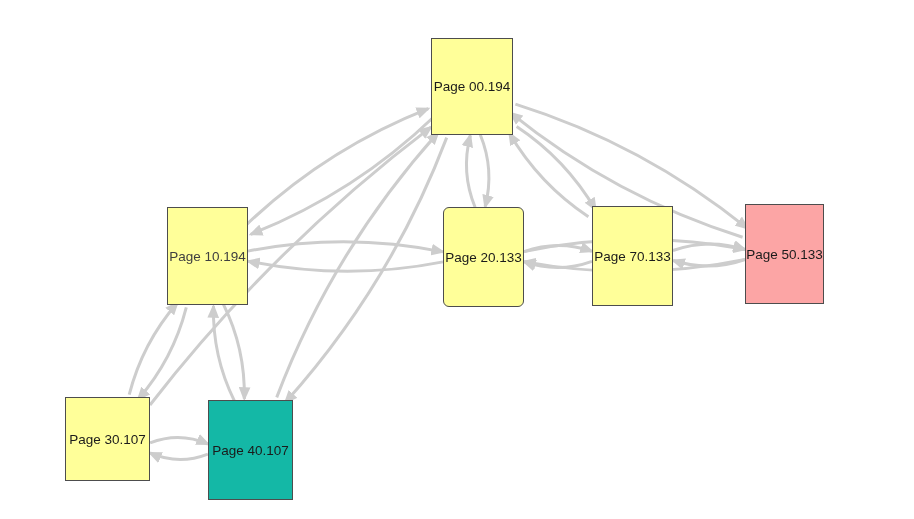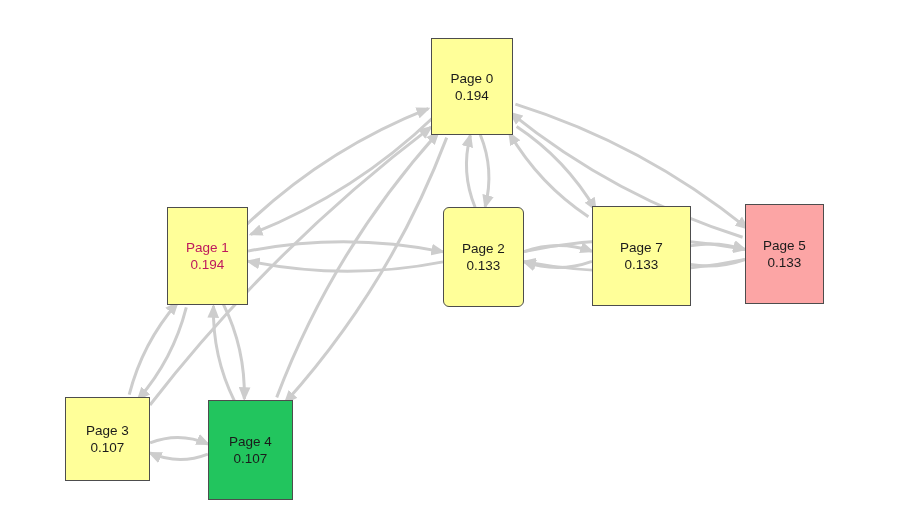--- a/index.html
+++ b/index.html
@@ -15,21 +15,21 @@
     position: absolute;
     left: 0; top: 0;
     width: 914px; height: 519px;
   }
   .node {
     position: absolute;
     box-sizing: border-box;
     background: #ffff99;
     border: 1px solid #4d4d4d;
     display: flex;
-    flex-direction: column;
+    flex-direction: row;
     align-items: center;
     justify-content: center;
     color: #1b1b1b;
     font-size: 13.5px;
     line-height: 17px;
     text-align: center;
     cursor: default;
     user-select: none;
   }
 </style>
@@ -67,37 +67,37 @@
       <path d="M672.9,250.5 Q708.8,238.0 744.9,249.5" fill="none" stroke="#cdcdcd" stroke-width="3" marker-end="url(#arrowhead)"></path>
       <path d="M745.1,259.5 Q709.2,272.0 673.1,260.5" fill="none" stroke="#cdcdcd" stroke-width="3" marker-end="url(#arrowhead)"></path>
       <path d="M524.0,251.6 Q634.2,228.8 745.0,249.4" fill="none" stroke="#cdcdcd" stroke-width="3" marker-end="url(#arrowhead)"></path>
       <path d="M745.0,259.4 Q634.8,282.2 524.0,261.6" fill="none" stroke="#cdcdcd" stroke-width="3" marker-end="url(#arrowhead)"></path>
     </svg>
 
   <div class="node" style="left: 431px; top: 38px; width: 82px; height: 97px; background: rgb(255, 255, 153); border-color: rgb(77, 77, 77); color: rgb(27, 27, 27);">
     <span>Page 0</span>
     <span>0.194</span>
   </div>
-  <div class="node" style="left: 167px; top: 207px; width: 81px; height: 98px; background: rgb(255, 255, 153); border-color: rgb(77, 77, 77); color: #be185d;">
+  <div class="node" style="left: 167px; top: 207px; width: 81px; height: 98px; background: rgb(255, 255, 153); border-color: rgb(77, 77, 77); color: #404040;">
     <span>Page 1</span>
     <span>0.194</span>
   </div>
   <div class="node" style="left: 443px; top: 207px; width: 81px; height: 100px; background: rgb(255, 255, 153); border-color: rgb(77, 77, 77); color: rgb(27, 27, 27); border-radius: 6px;">
     <span>Page 2</span>
     <span>0.133</span>
   </div>
-  <div class="node" style="left: 592px; top: 206px; width: 99px; height: 100px; background: rgb(255, 255, 153); border-color: rgb(77, 77, 77); color: rgb(27, 27, 27);">
+  <div class="node" style="left: 592px; top: 206px; width: 81px; height: 100px; background: rgb(255, 255, 153); border-color: rgb(77, 77, 77); color: rgb(27, 27, 27);">
     <span>Page 7</span>
     <span>0.133</span>
   </div>
   <div class="node" style="left: 745px; top: 204px; width: 79px; height: 100px; background: #fca5a5; border-color: rgb(77, 77, 77); color: rgb(27, 27, 27);">
     <span>Page 5</span>
     <span>0.133</span>
   </div>
   <div class="node" style="left: 65px; top: 397px; width: 85px; height: 84px; background: rgb(255, 255, 153); border-color: rgb(77, 77, 77); color: rgb(27, 27, 27);">
     <span>Page 3</span>
     <span>0.107</span>
   </div>
-  <div class="node" style="left: 208px; top: 400px; width: 85px; height: 100px; background: #22c55e; border-color: rgb(77, 77, 77); color: rgb(27, 27, 27);">
+  <div class="node" style="left: 208px; top: 400px; width: 85px; height: 100px; background: #14b8a6; border-color: rgb(77, 77, 77); color: rgb(27, 27, 27);">
     <span>Page 4</span>
     <span>0.107</span>
   </div>
 </div>
 
 </body></html>

